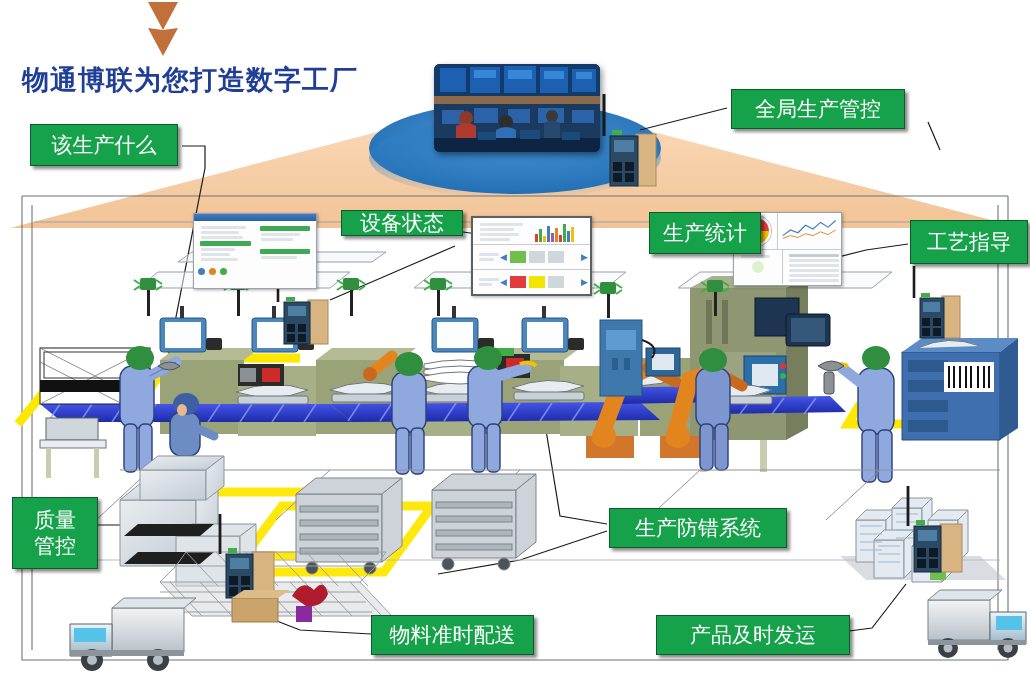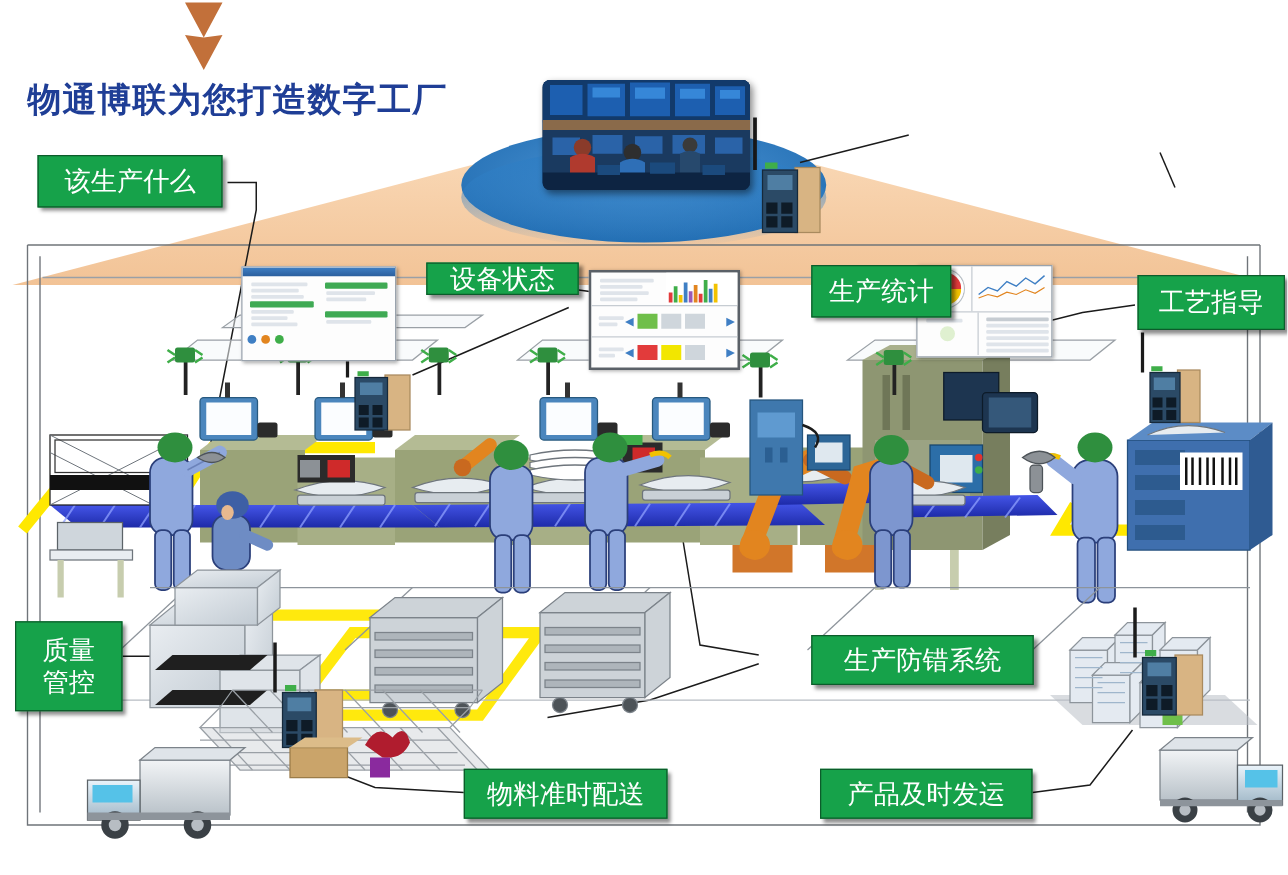--- a/index.html
+++ b/index.html
@@ -761,22 +761,23 @@
         <rect x="44" y="68" width="18" height="8"></rect>
           <rect x="86" y="66" width="20" height="9"></rect>
         <rect x="128" y="68" width="18" height="8"></rect>
       </g>
     </svg>
   </div>
 
   <div class="title">物通博联为您打造数字工厂</div>
 
   <div class="tag" style="left:30px;top:124px;width:148px;height:42px;">该生产什么</div>
+  <div class="tag" style="left:731px;top:89px;width:174px;height:40px;">全局生产管控</div>
   <div class="tag" style="left:341px;top:210px;width:122px;height:26px;">设备状态</div>
   <div class="tag" style="left:607px;top:212px;width:112px;height:42px;margin-left:42px;">生产统计</div>
   <div class="tag" style="left:910px;top:220px;width:118px;height:44px;">工艺指导</div>
   <div class="tag" style="left:12px;top:497px;width:86px;height:72px;line-height:1.25;">质量
 管控</div>
-  <div class="tag" style="left:609px;top:508px;width:178px;height:40px;margin-left:40px;">生产防错系统</div>
+  <div class="tag" style="left:609px;top:508px;width:178px;height:40px;">生产防错系统</div>
   <div class="tag" style="left:371px;top:615px;width:163px;height:40px;">物料准时配送</div>
-  <div class="tag" style="left:656px;top:615px;width:170px;height:40px;">产品及时发运</div>
+  <div class="tag" style="left:656px;top:615px;width:194px;height:40px;">产品及时发运</div>
 
 </div>
 
 </body></html>

